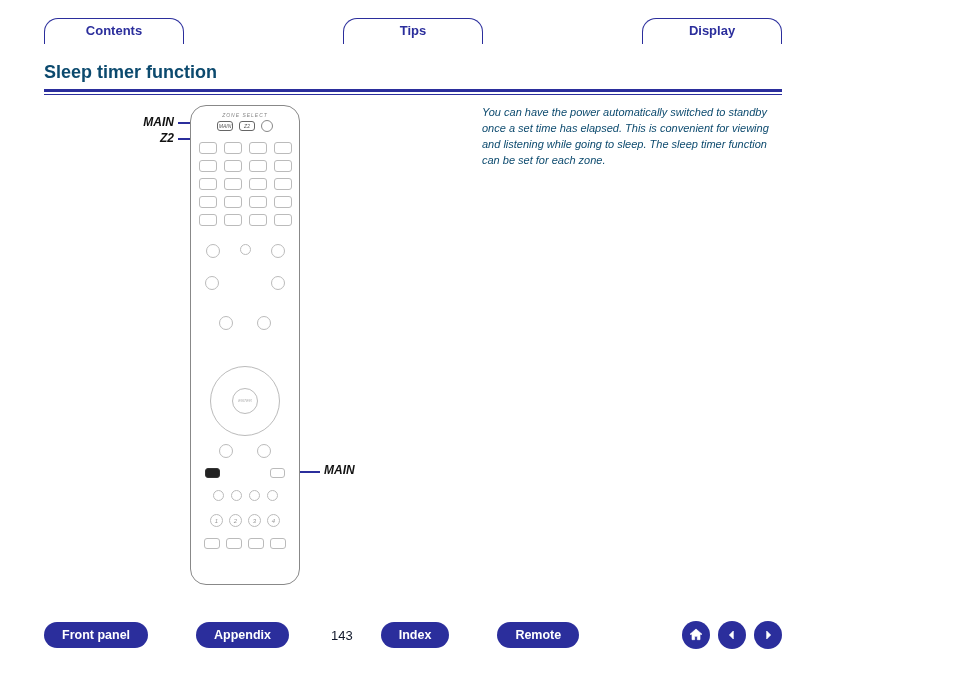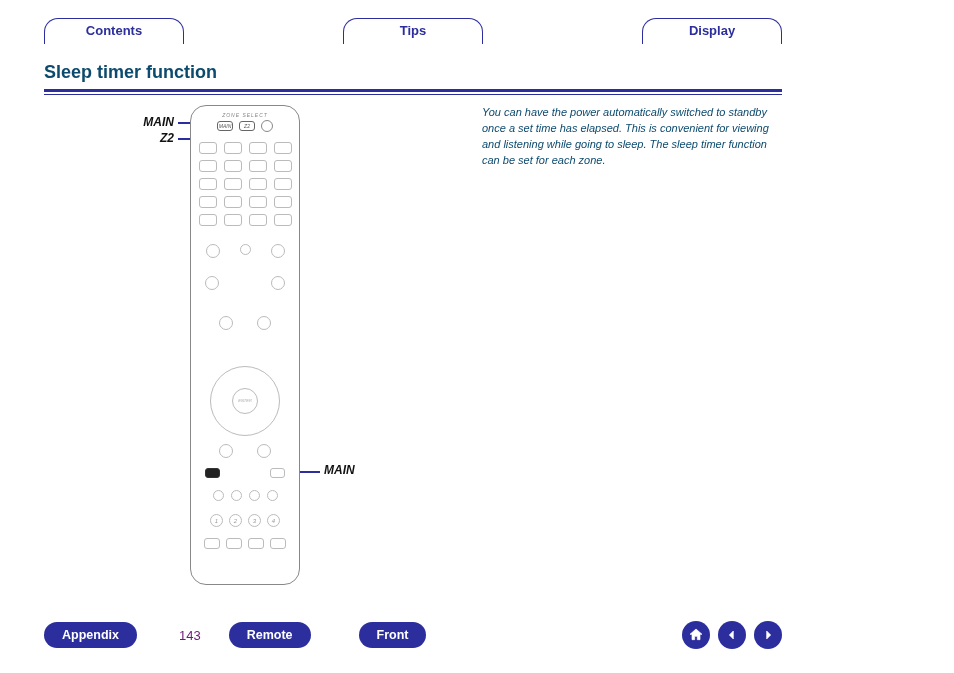--- a/index.html
+++ b/index.html
@@ -78,21 +78,21 @@
   
   .l-sleep-h { top:366px; left:176px; width:100px; height:1.5px;}
 
   
   .bottom { position:absolute; left:44px; right:44px; bottom:24px; display:flex; align-items:center; }
   .pill {
     background:#2b2e9c; color:#fff; font-weight:700; font-size:12.5px;
     padding:6px 18px; border-radius:14px; cursor:pointer;
     margin-right:48px;
   }
-  .page-num { font-size:13px; color:#701a75; margin: 0 28px 0 -6px; }
+  .page-num { font-size:13px; color:#0f172a; margin: 0 28px 0 -6px; }
   .nav-icons { margin-left:auto; display:flex; gap:8px;}
   .circ-btn { width:28px; height:28px; border-radius:50%; background:#2b2e9c; color:#fff; display:flex; align-items:center; justify-content:center; cursor:pointer;}
   .circ-btn svg { width:16px; height:16px; fill:#fff; stroke:#fff;}
 </style>
 </head>
 <body>
 
 <div class="page">
 
   <div class="tabs">
@@ -209,24 +209,25 @@
             <div class="sq"></div>
           </div>
         </div>
       </div>
     </div>
 
     <div class="right-col">You can have the power automatically switched to standby once a set time has elapsed. This is convenient for viewing and listening while going to sleep. The sleep timer function can be set for each zone.</div>
   </div>
 
   <div class="bottom">
+    <div class="pill">Front panel</div>
     <div class="pill">Appendix</div>
     <div class="page-num">143</div>
-    <div class="pill">Remote</div>
-    <div class="pill" style="margin-right:0;">Front</div>
+    <div class="pill">Index</div>
+    <div class="pill" style="margin-right:0;">Remote</div>
 
     <div class="nav-icons">
       <div class="circ-btn">
         <svg viewBox="0 0 24 24">
             <path d="M12 3l9 8h-3v8h-4v-5h-4v5H6v-8H3z"></path>
           </svg>
       </div>
       <div class="circ-btn">
         <svg viewBox="0 0 24 24">
             <path d="M14 6l-6 6 6 6z"></path>

